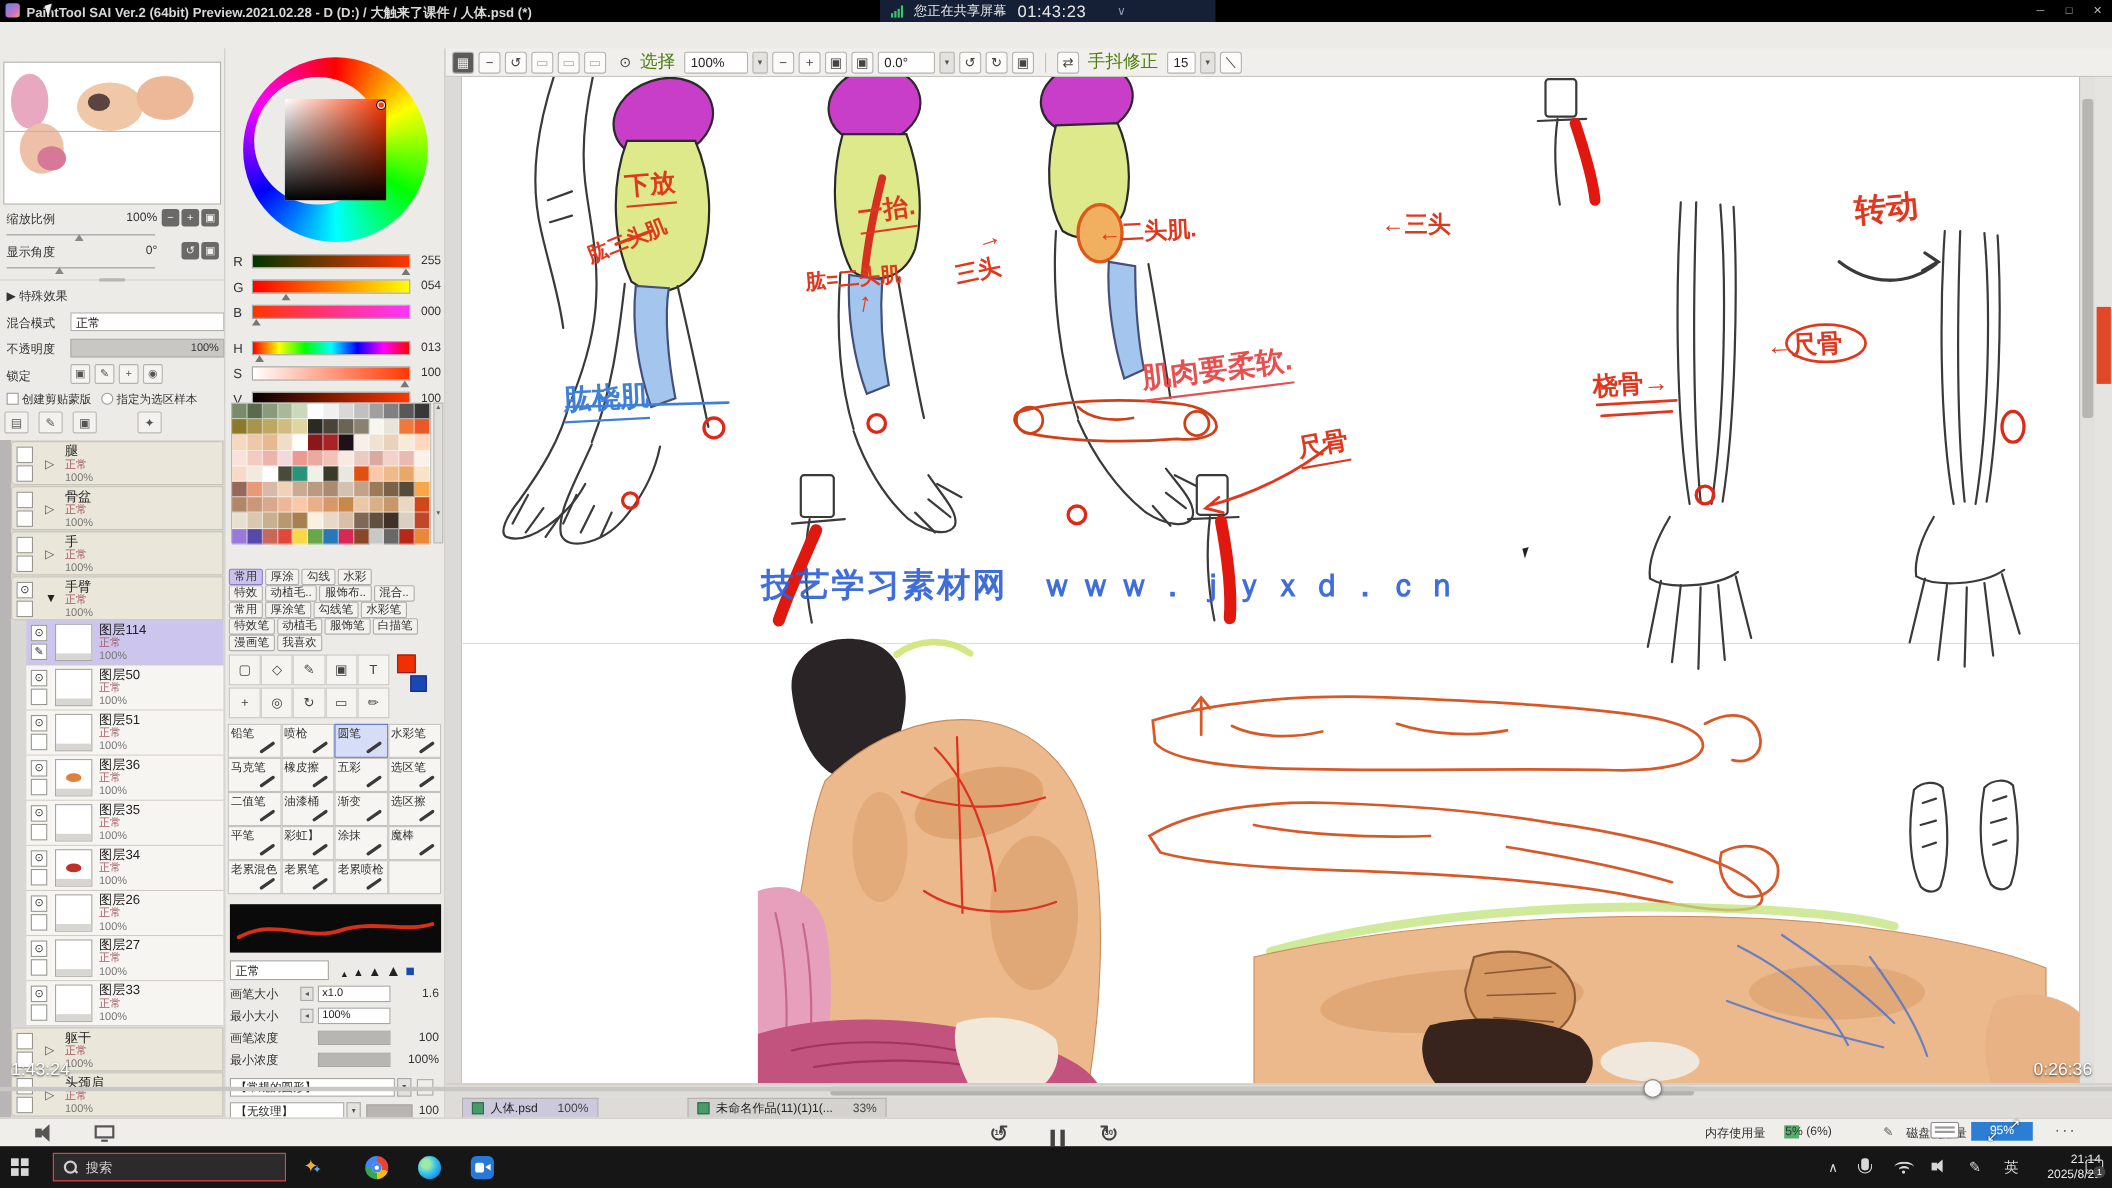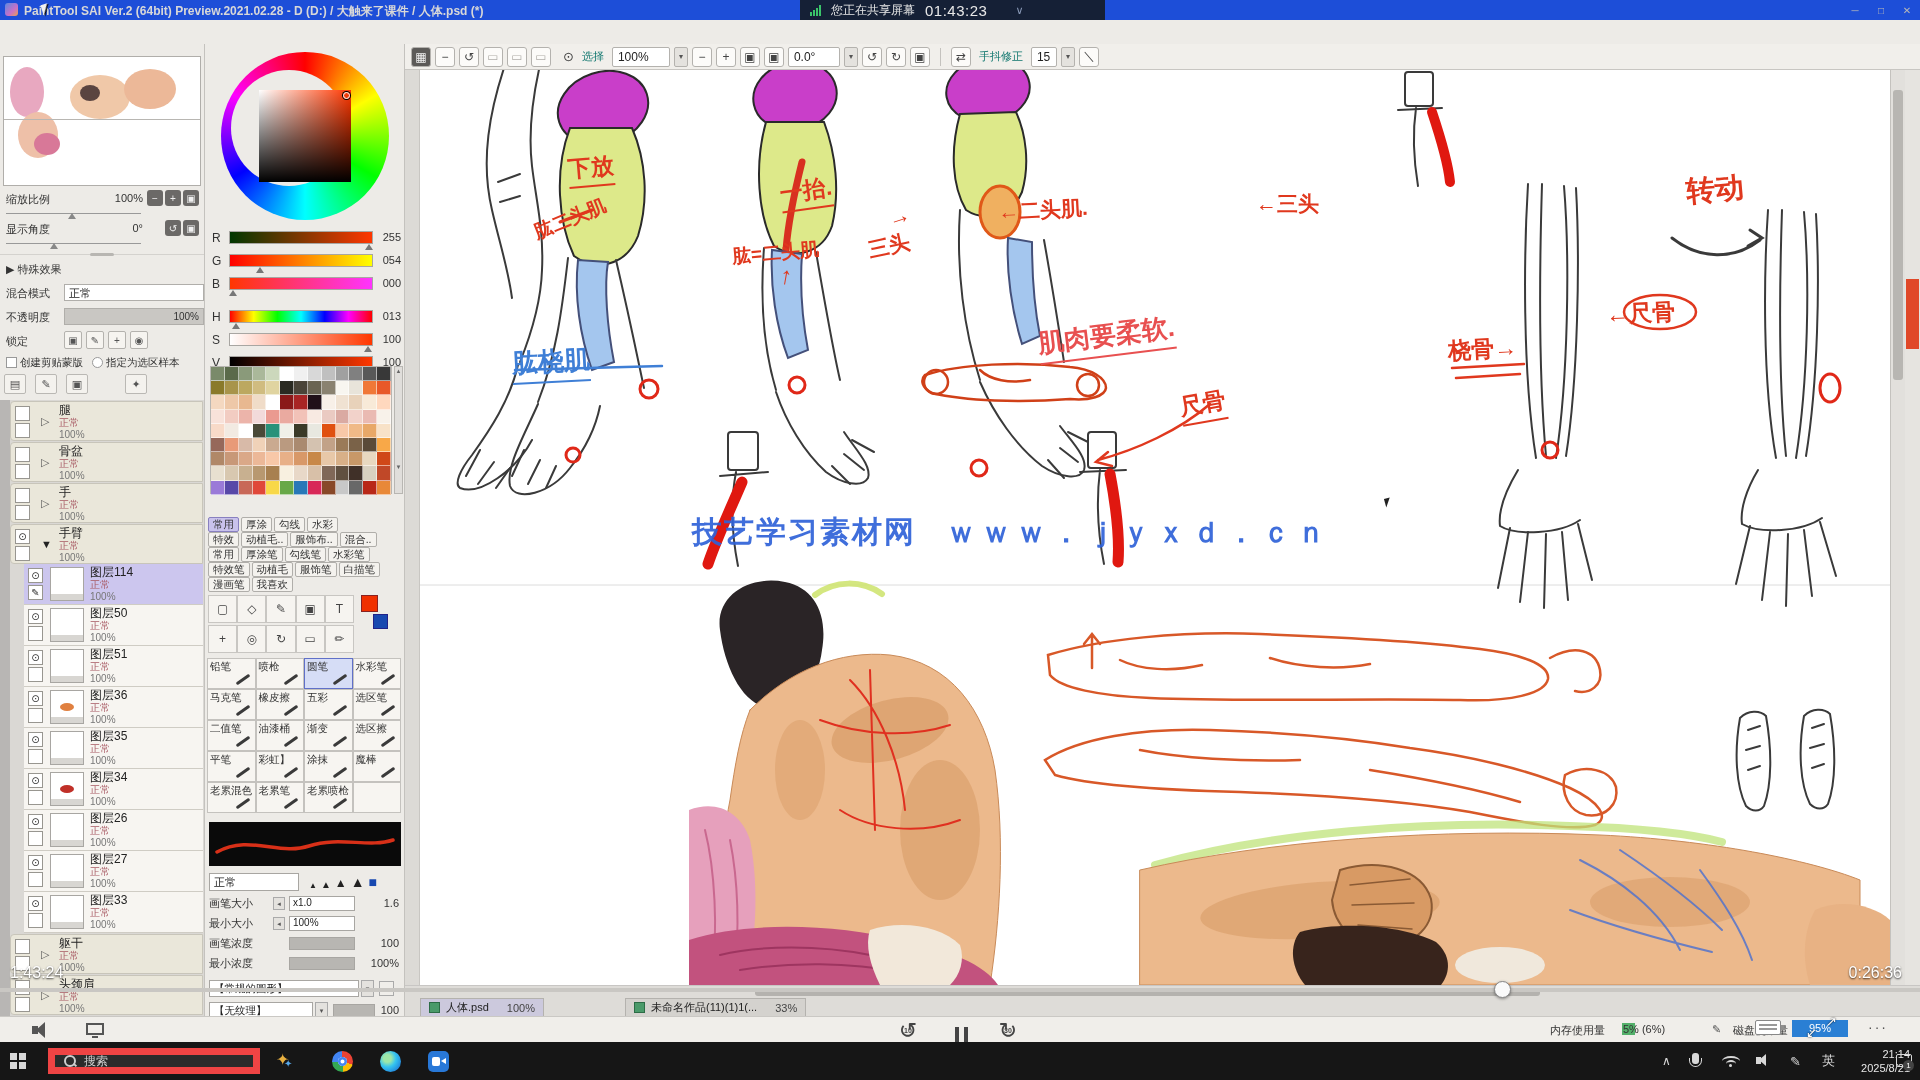--- a/index.html
+++ b/index.html
@@ -1,21 +1,21 @@
 <!DOCTYPE html>
 <html><head>
 <meta charset="utf-8">
 <style>
   * { margin:0; padding:0; box-sizing:border-box; }
   html,body { width:1920px; height:1080px; overflow:hidden; background:#444; }
   body { font-family:"Liberation Sans","DejaVu Sans",sans-serif; }
   #app { position:relative; width:1920px; height:1080px; background:#edebe7; overflow:hidden; }
 
   
-  #titlebar { position:absolute; left:0; top:0; width:1920px; height:20px; background:#1d4ed8; color:#cfcfcf; font-size:12px;text-align:center; }
+  #titlebar { position:absolute; left:0; top:0; width:1920px; height:20px; background:#000000; color:#cfcfcf; font-size:12px;text-align:center; }
   #app-icon { position:absolute; left:5px; top:3px; width:13px; height:13px; border-radius:3px;
     background:linear-gradient(135deg,#5a8ae0 0%,#c870c8 60%,#e8a050 100%); }
   #window-title { position:absolute; left:24px; top:3px; white-space:nowrap; font-weight:bold; color:#d8d8d8; }
   #share-banner { position:absolute; left:800px; top:0; width:305px; height:20px; background:#152036; display:flex; align-items:center; gap:10px; padding:0 10px; }
   .sigbars { display:flex; align-items:flex-end; gap:1px; height:11px; }
   .sigbars i { display:block; width:2px; background:#3ac46a; }
   .sigbars i:nth-child(1){height:4px}.sigbars i:nth-child(2){height:6px}.sigbars i:nth-child(3){height:8px}.sigbars i:nth-child(4){height:11px}
   #share-banner .lbl { color:#e8e8e8; font-size:12px; }
   #share-banner .tm { color:#e8e8e8; font-size:15px; letter-spacing:.5px; }
   #share-banner .chev { color:#8a9ab8; margin-left:18px; font-size:11px; }
@@ -27,21 +27,21 @@
   #menubar { position:absolute; left:0; top:20px; width:1920px; height:24px; background:#f0eeec; border-bottom:1px solid #c8c6c2; display:flex; align-items:center; }
   #menubar span { padding:0 14px; font-size:13px; color:#222; line-height:24px; }
 
   
   #cv-toolbar { position:absolute; left:405px; top:44px; width:1515px; height:26px; background:#f1efeb; border-bottom:1px solid #c8c6c2; display:flex; align-items:center; gap:4px; padding-left:6px; }
   .tb-btn { width:20px; height:20px; background:#fcfbf9; border:1px solid #b4b2ae; border-radius:3px; color:#444; font-size:12px; display:flex; align-items:center; justify-content:center; }
   .tb-btn.dark { background:#5c5a58; color:#f0f0f0; border-color:#48464 4; }
   .tb-btn.dis { color:#b0aeaa; }
   .tb-field { height:20px; background:#fff; border:1px solid #b4b2ae; border-radius:2px; font-size:12px; color:#222; display:flex; align-items:center; padding:0 5px; }
   .tb-drop { width:14px; height:20px; background:#e4e2de; border:1px solid #b4b2ae; border-radius:2px; font-size:8px; color:#555; display:flex; align-items:center; justify-content:center; }
-  .tb-lbl { font-size:11px; color:#0f766e; margin:0 4px; }
+  .tb-lbl { font-size:16px; color:#4d7c0f; margin:0 4px; }
   .tb-sep { width:1px; height:18px; background:#c4c2be; margin:0 6px; }
   .tb-eye { font-size:13px; color:#444; margin-left:8px; }
 
   
   #left-col { position:absolute; left:0; top:44px; width:205px; height:972px; background:#edebe7; border-right:1px solid #c4c2be; overflow:hidden; }
   #mid-col  { position:absolute; left:205px; top:44px; width:200px; height:972px; background:#edebe7; border-right:1px solid #c4c2be; overflow:hidden; }
   #gutter   { position:absolute; left:405px; top:70px; width:15px; height:946px; background:#dcdad6; border-right:1px solid #c8c6c2; }
 
   
   #navigator { position:absolute; left:3px; top:12px; width:198px; height:130px; background:#fff; border:1px solid #b0aeaa; overflow:hidden; }
@@ -176,21 +176,21 @@
   #kbd-icon { position:absolute; left:1755px; top:3px; width:26px; height:15px; background:#fff; border:1px solid #888; border-radius:2px; z-index:3; }
   #kbd-icon i { position:absolute; left:3px; top:3px; width:18px; height:2px; background:#999; box-shadow:0 4px 0 #999; }
   #disk-badge { position:absolute; left:1792px; top:3px; width:56px; height:17px; background:#2a7fd4; color:#fff; font-size:11px; text-align:center; line-height:17px; z-index:2; }
   .zoom-arrow { position:absolute; color:#fff; text-shadow:0 0 2px #000; font-size:13px; z-index:4; }
   #more-dots { position:absolute; left:1868px; top:2px; font-size:14px; color:#555; letter-spacing:2px; }
 
   
   #taskbar { position:absolute; left:0; top:1042px; width:1920px; height:38px; background:#161616; }
   #start-btn { position:absolute; left:10px; top:11px; width:16px; height:16px; display:grid; grid-template-columns:7px 7px; grid-template-rows:7px 7px; gap:2px; }
   #start-btn i { background:#d8d8d8; }
-  #search-box { position:absolute; left:48px; top:6px; width:212px; height:26px; background:#2b2b2b; border:7px solid #ef4444; display:flex; align-items:center; gap:8px; padding:0 9px; }
+  #search-box { position:absolute; left:48px; top:6px; width:212px; height:26px; background:#2b2b2b; border:1px solid #ef4444; display:flex; align-items:center; gap:8px; padding:0 9px; }
   .mag { position:relative; width:12px; height:12px; }
   .mag::before { content:""; position:absolute; left:0; top:0; width:8px; height:8px; border:2px solid #cfcfcf; border-radius:50%; }
   .mag::after { content:""; position:absolute; left:9px; top:9px; width:4px; height:2px; background:#cfcfcf; transform:rotate(45deg); }
   #search-box span { color:#cfcfcf; font-size:12px; }
   #sparkle { position:absolute; left:276px; top:8px; font-size:16px; color:#e8b040; }
   #sparkle i { position:absolute; left:8px; top:8px; font-style:normal; font-size:10px; color:#58a8e8; }
   .app-ico { position:absolute; top:9px; width:21px; height:21px; border-radius:50%; }
   #ico-chrome { left:332px; background:conic-gradient(#ea4335 0 30%,#fbbc05 30% 50%,#34a853 50% 75%,#4285f4 75%); }
   #ico-chrome::after { content:""; position:absolute; left:6px; top:6px; width:9px; height:9px; border-radius:50%; background:#fff; box-shadow:inset 0 0 0 2.5px #4285f4; }
   #ico-edge { left:380px; background:radial-gradient(circle at 35% 35%,#9ee8a8 0 20%,#35c4f0 45%,#1b6fd4 90%); }

